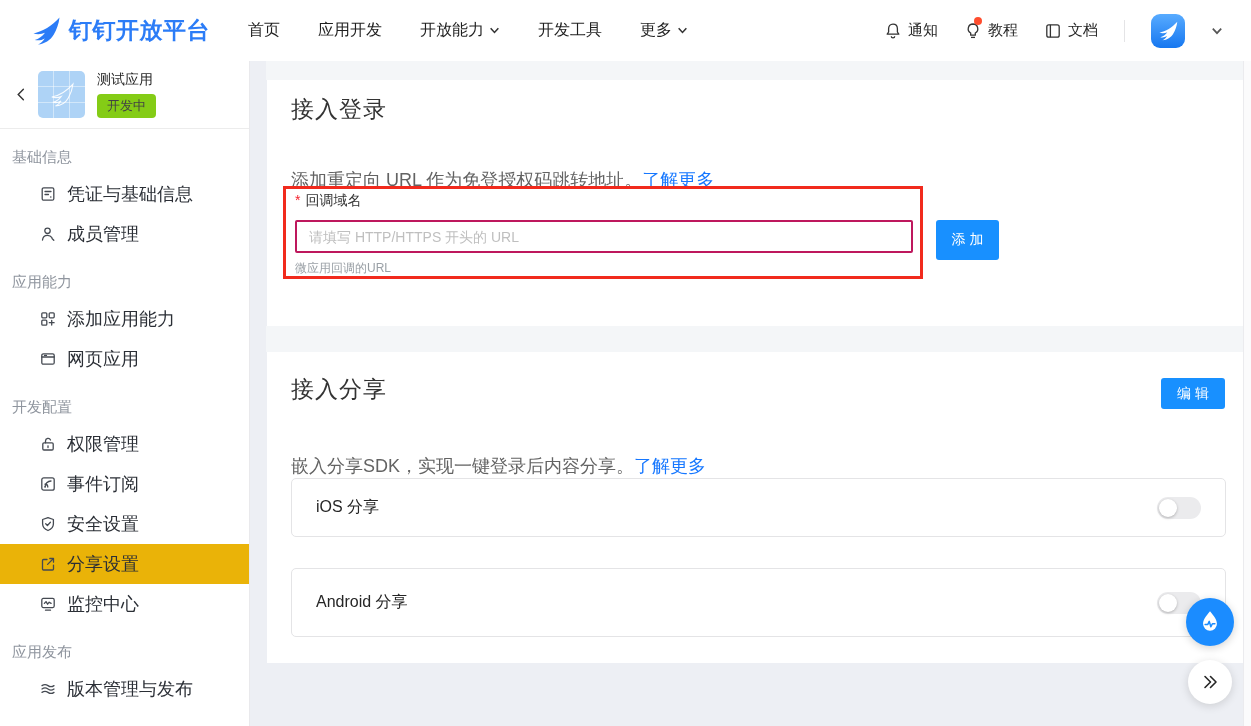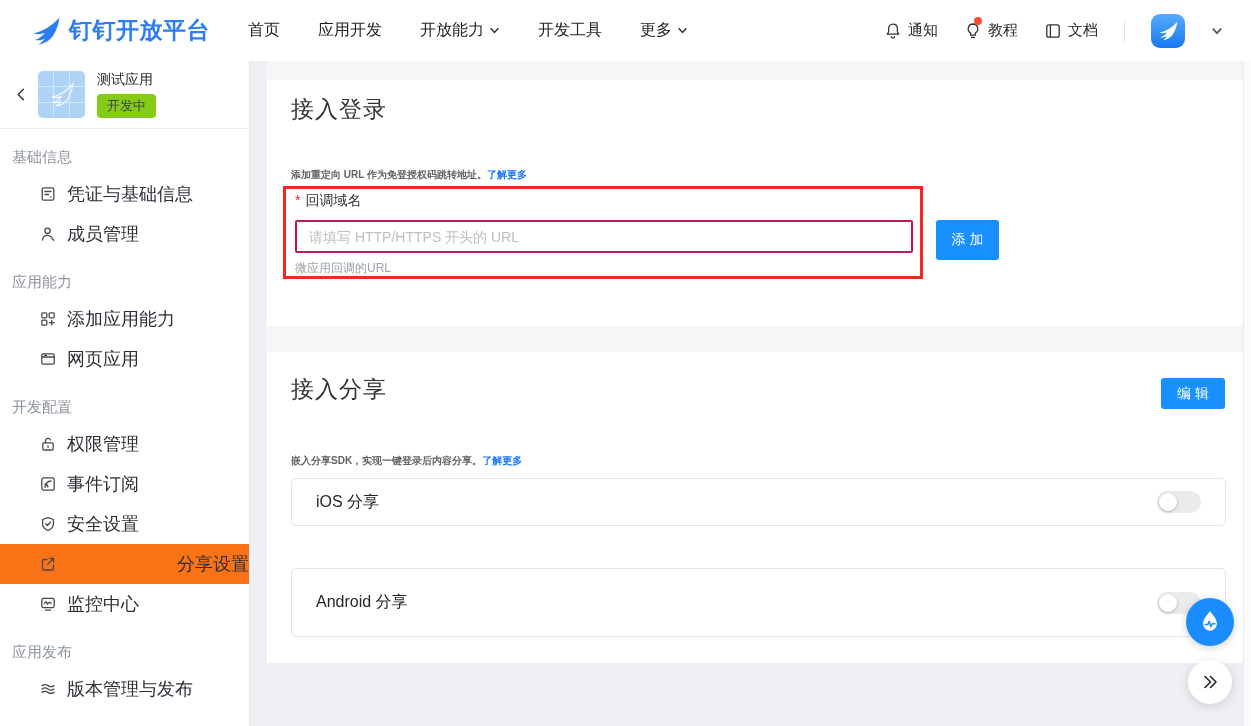--- a/index.html
+++ b/index.html
@@ -30,50 +30,50 @@
   .app-icon { width:47px; height:47px; border-radius:5px; margin:0 12px 0 6px; position:relative;
               background:#aed3f6; overflow:hidden; display:flex; align-items:center; justify-content:center; }
   .app-icon:before, .app-icon:after { content:""; position:absolute; background:rgba(255,255,255,.45); }
   .app-icon:before { left:0; right:0; top:15px; height:1px; box-shadow:0 16px 0 rgba(255,255,255,.45); }
   .app-icon:after  { top:0; bottom:0; left:15px; width:1px; box-shadow:16px 0 0 rgba(255,255,255,.45); }
   .app-name { font-size:14px; color:#262626; margin-bottom:5px; }
   .badge { display:inline-block; background:#84cc16; color:#434343; font-size:13px; padding:3px 10px; border-radius:4px; }
   .group-title { padding:19px 0 7px 12px; font-size:15px; color:#8f959e; }
   .side-item { height:40px; display:flex; align-items:center; padding-left:40px; gap:11px;
                font-size:18px; color:#2b2f36; cursor:pointer; }
-  .side-item.selected { background:#f97316;justify-content:space-between; }
+  .side-item.selected { background:#eab308; }
   .sicon { width:16px; height:16px; flex:none; display:flex; }
 
   
   .main { position:absolute; left:266px; top:61px; width:977px; bottom:0; background:#edeff4; }
   .band { position:absolute; left:0; right:0; background:#f4f6f8; }
   .band-top { top:0; height:19px; }
   .band-mid { top:265px; height:26px; }
   .card { position:absolute; left:1px; right:0; background:#fff; }
   .card-login { top:19px; height:246px; }
   .card-share { top:291px; height:311px; }
   .sec-title { position:absolute; left:24px; font-family:"DejaVu Serif","Liberation Serif",serif;
                font-weight:400; font-size:23px; color:#333; letter-spacing:1px; }
-  .sec-desc { position:absolute; left:24px; font-size:10px; color:#636363;font-weight:bold; }
+  .sec-desc { position:absolute; left:24px; font-size:18px; color:#636363; }
   .link { color:#1677ff; cursor:pointer; }
   .field-label { position:absolute; left:28px; top:112px; font-size:14px; color:#333; }
   .req { color:#f5222d; margin-right:5px; }
   .url-input { position:absolute; left:28px; top:140px; width:618px; height:33px; border:2px solid #be185d;
                border-radius:2px; padding:0 12px; font-size:14px; color:#333; outline:none;
                font-family:"Liberation Sans","DejaVu Sans",sans-serif; }
   .url-input::placeholder { color:#bfbfbf; }
   .field-helper { position:absolute; left:28px; top:180px; font-size:12px; color:#9aa0a6; }
   .btn { background:#1890ff; color:#fff; border:none; border-radius:3px; font-size:14px;
          letter-spacing:4px; text-indent:4px; cursor:pointer;
          font-family:"Liberation Sans","DejaVu Sans",sans-serif; }
   .add-btn { position:absolute; left:669px; top:140px; width:63px; height:40px; }
   .edit-btn { position:absolute; right:18px; top:26px; width:64px; height:31px; }
   .hl-box { position:absolute; left:16px; top:106px; width:640px; height:93px;
             border:3px solid #f12a1d; pointer-events:none; z-index:5; }
-  .toggle-row { position:absolute; left:24px; width:935px; height:48px; background:#fff;
+  .toggle-row { position:absolute; left:24px; width:935px; height:59px; background:#fff;
                 border:1px solid #e4e4e6; border-radius:5px; display:flex; align-items:center; padding:0 24px; }
   .row-ios { top:126px; }
   .row-android { top:216px; height:69px; }
   .row-label { font-size:16px; color:#262626; }
   .toggle { margin-left:auto; width:44px; height:22px; border-radius:11px; background:#ebebed;
             position:relative; cursor:pointer; }
   .knob { position:absolute; left:2px; top:2px; width:18px; height:18px; border-radius:50%;
           background:#fff; box-shadow:0 1px 3px rgba(0,0,0,.25); }
 
   

